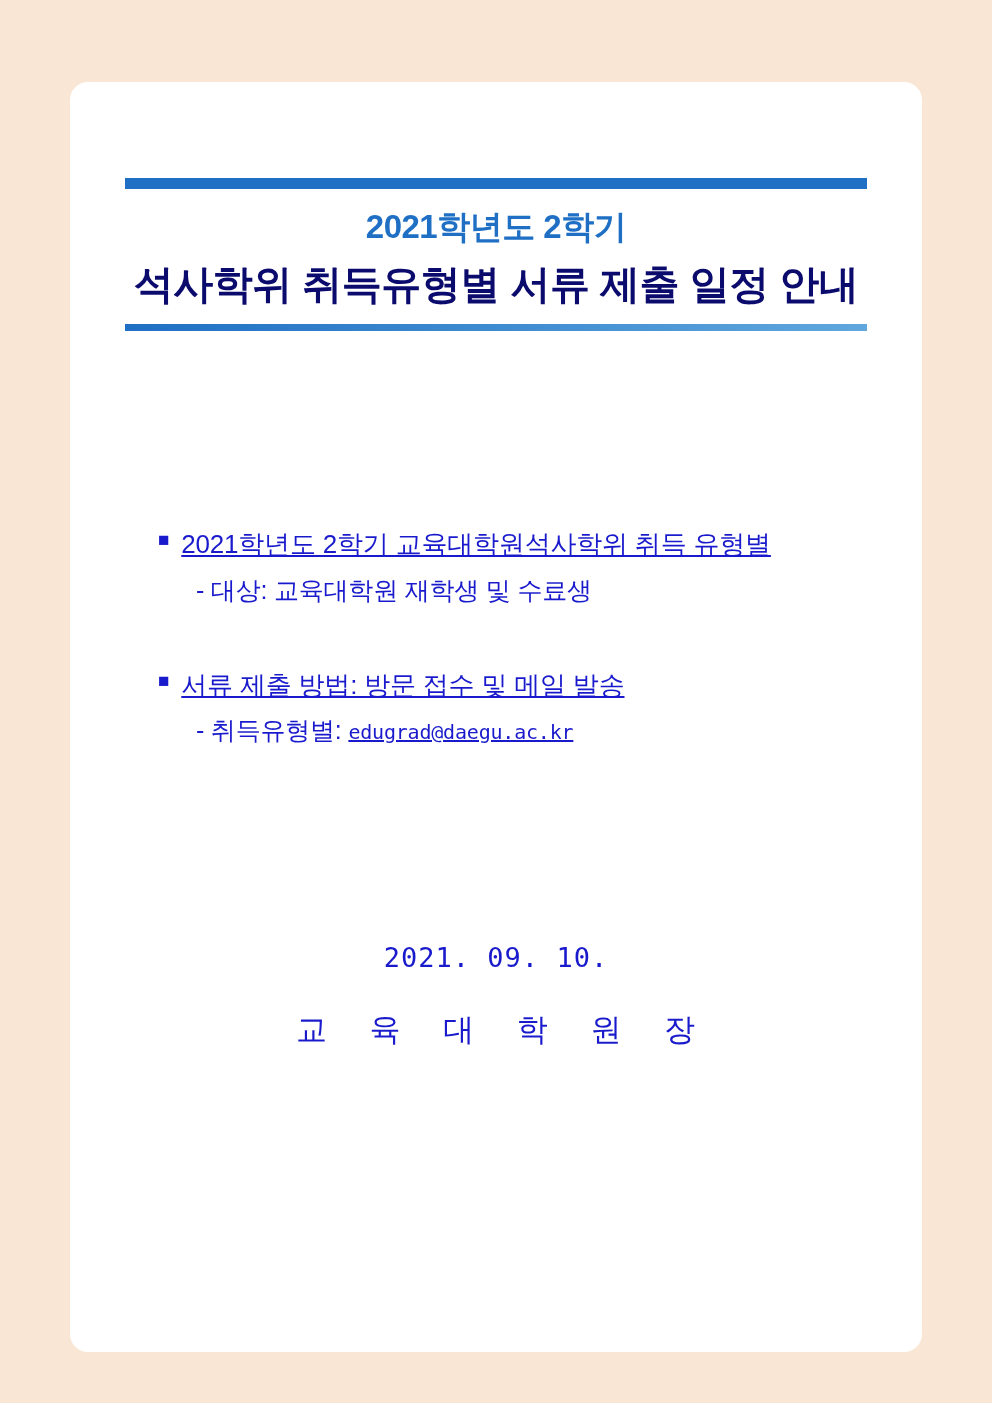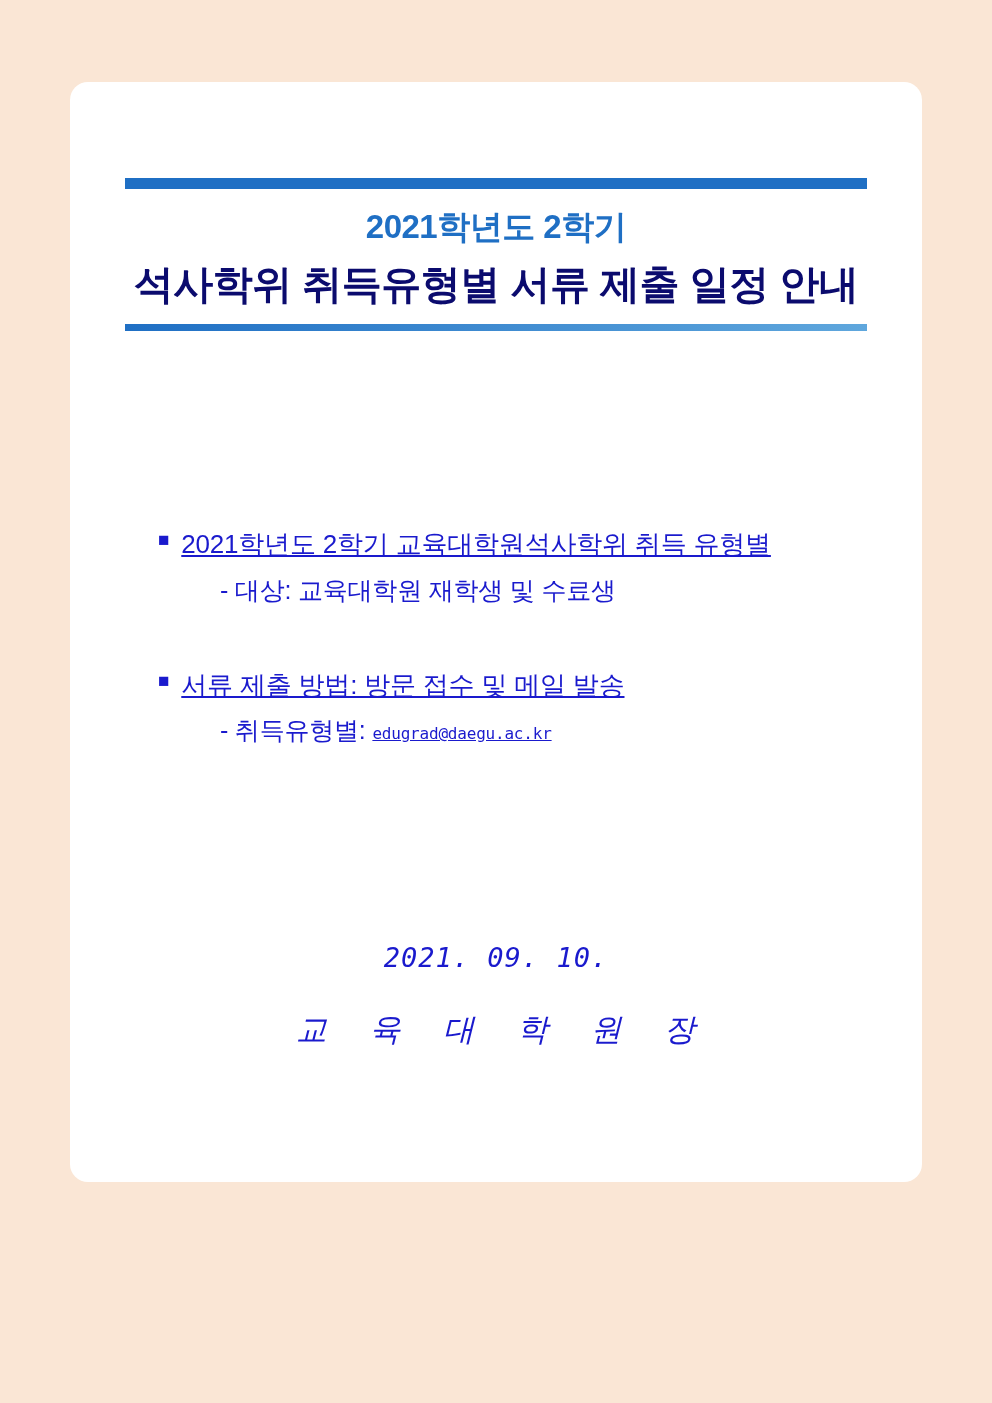--- a/index.html
+++ b/index.html
@@ -11,21 +11,21 @@
     height: 1403px;
     background: #fae6d5;
     font-family: "Liberation Sans", sans-serif;
     overflow: hidden;
   }
   .page {
     position: absolute;
     left: 70px;
     top: 82px;
     width: 852px;
-    height: 1100px;
+    height: 1270px;
     background: #ffffff;
     border-radius: 18px;
     box-sizing: border-box;
   }
   .title-block {
     position: absolute;
     left: 55px;
     top: 96px;
     width: 742px;
   }
@@ -86,42 +86,41 @@
     flex: 1 1 auto;
     text-decoration: underline;
   }
   .indent-1 {
     margin-left: 48px;
     font-size: 26px;
     line-height: 1.8;
     letter-spacing: -0.2px;
   }
   .indent-2 {
-    margin-left: 62px;
+    margin-left: 38px;
     font-size: 25px;
     line-height: 1.8;
     letter-spacing: -0.2px;
   }
   .spacer {
     height: 38px;
   }
   .email-link {
     color: #1a1acd;
     text-decoration: underline;
     font-family: "DejaVu Sans Mono", monospace;
-    font-size: 16px;
+    font-size: 20px;
   }
   .sign-block {
     position: absolute;
     left: 0;
     top: 860px;
     width: 852px;
     text-align: center;
     color: #1a1acd;
-    font-style: italic;
   }
   .date {
     font-size: 27px;
     letter-spacing: 1px;
     font-family: "DejaVu Sans Mono", monospace;
   }
   .issuer {
     font-size: 31px;
     letter-spacing: 17px;
     margin-top: 36px;

